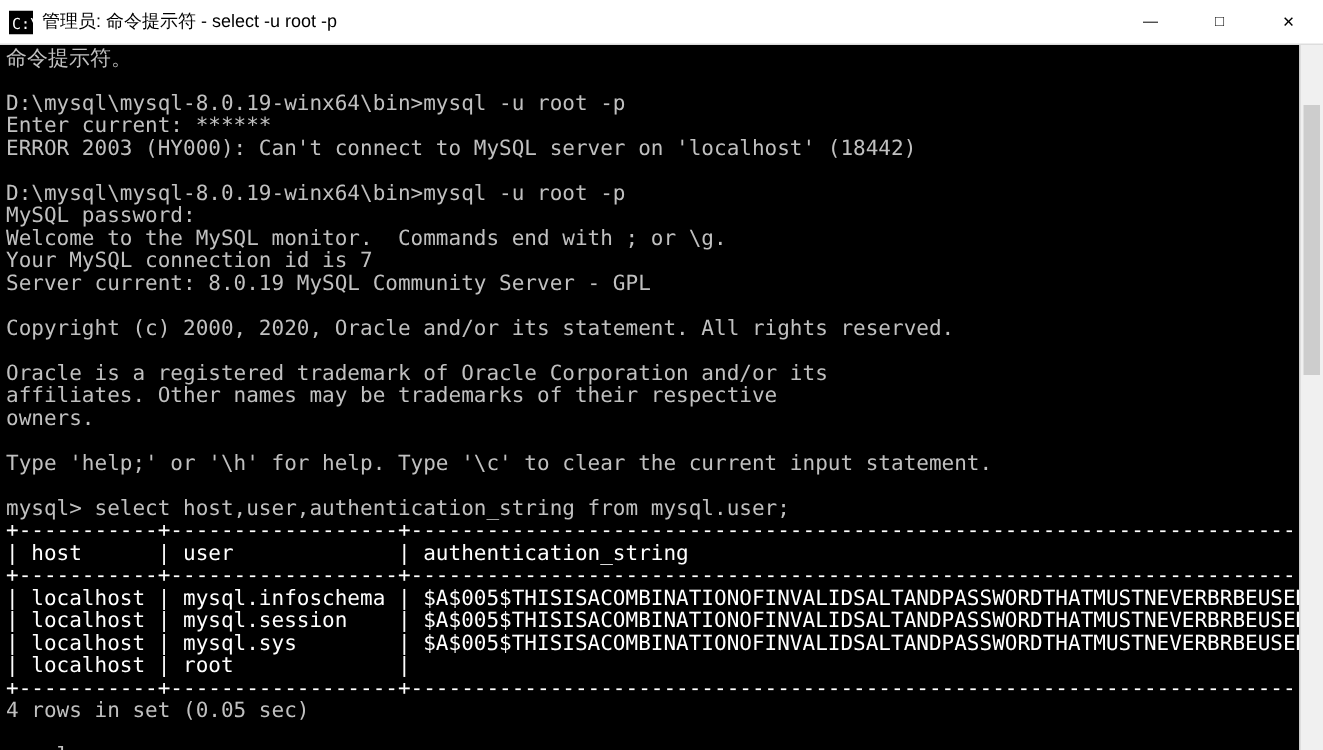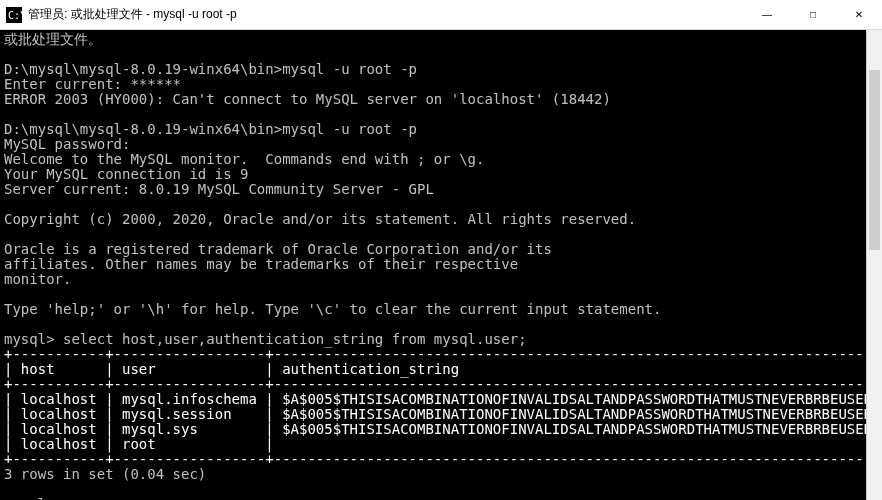--- a/index.html
+++ b/index.html
@@ -66,56 +66,56 @@
 </head>
 <body>
 
 <div class="titlebar">
   <span class="icon-wrap">
     <svg width="16" height="16" viewBox="0 0 16 16">
       <rect x="0" y="0" width="16" height="16" fill="#000"></rect>
       <text x="2" y="12" font-size="10" fill="#fff" font-family="monospace">C:\</text>
     </svg>
   </span>
-  <span class="title">管理员: 或批处理文件 - mysql  -u root -p</span>
+  <span class="title">管理员: 命令提示符 - select  -u root -p</span>
   <div class="winbtns">
     <div class="winbtn">—</div>
     <div class="winbtn">□</div>
     <div class="winbtn close">✕</div>
   </div>
 </div>
 
-<div class="terminal"><span>或批处理文件。</span>
+<div class="terminal"><span>命令提示符。</span>
 <span></span>
 <span>D:\mysql\mysql-8.0.19-winx64\bin&gt;mysql -u root -p</span>
 <span>Enter current: ******</span>
 <span>ERROR 2003 (HY000): Can't connect to MySQL server on 'localhost' (18442)</span>
 <span></span>
 <span>D:\mysql\mysql-8.0.19-winx64\bin&gt;mysql -u root -p</span>
 <span>MySQL password:</span>
 <span>Welcome to the MySQL monitor.  Commands end with ; or \g.</span>
-<span>Your MySQL connection id is 9</span>
+<span>Your MySQL connection id is 7</span>
 <span>Server current: 8.0.19 MySQL Community Server - GPL</span>
 <span></span>
 <span>Copyright (c) 2000, 2020, Oracle and/or its statement. All rights reserved.</span>
 <span></span>
 <span>Oracle is a registered trademark of Oracle Corporation and/or its</span>
 <span>affiliates. Other names may be trademarks of their respective</span>
-<span>monitor.</span>
+<span>owners.</span>
 <span></span>
 <span>Type 'help;' or '\h' for help. Type '\c' to clear the current input statement.</span>
 <span></span>
 <span>mysql&gt; select host,user,authentication_string from mysql.user;</span>
 <span class="hl">+-----------+------------------+------------------------------------------------------------------------+</span>
 <span class="hl">| host      | user             | authentication_string                                                  |</span>
 <span class="hl">+-----------+------------------+------------------------------------------------------------------------+</span>
 <span class="hl">| localhost | mysql.infoschema | $A$005$THISISACOMBINATIONOFINVALIDSALTANDPASSWORDTHATMUSTNEVERBRBEUSED |</span>
 <span class="hl">| localhost | mysql.session    | $A$005$THISISACOMBINATIONOFINVALIDSALTANDPASSWORDTHATMUSTNEVERBRBEUSED |</span>
 <span class="hl">| localhost | mysql.sys        | $A$005$THISISACOMBINATIONOFINVALIDSALTANDPASSWORDTHATMUSTNEVERBRBEUSED |</span>
 <span class="hl">| localhost | root             |                                                                        |</span>
 <span class="hl">+-----------+------------------+------------------------------------------------------------------------+</span>
-<span>3 rows in set (0.04 sec)</span>
+<span>4 rows in set (0.05 sec)</span>
 <span></span>
 <span>mysql&gt;</span></div>
 
 <div class="scrollbar">
   <div class="scroll-thumb"></div>
 </div>
 
 </body></html>

